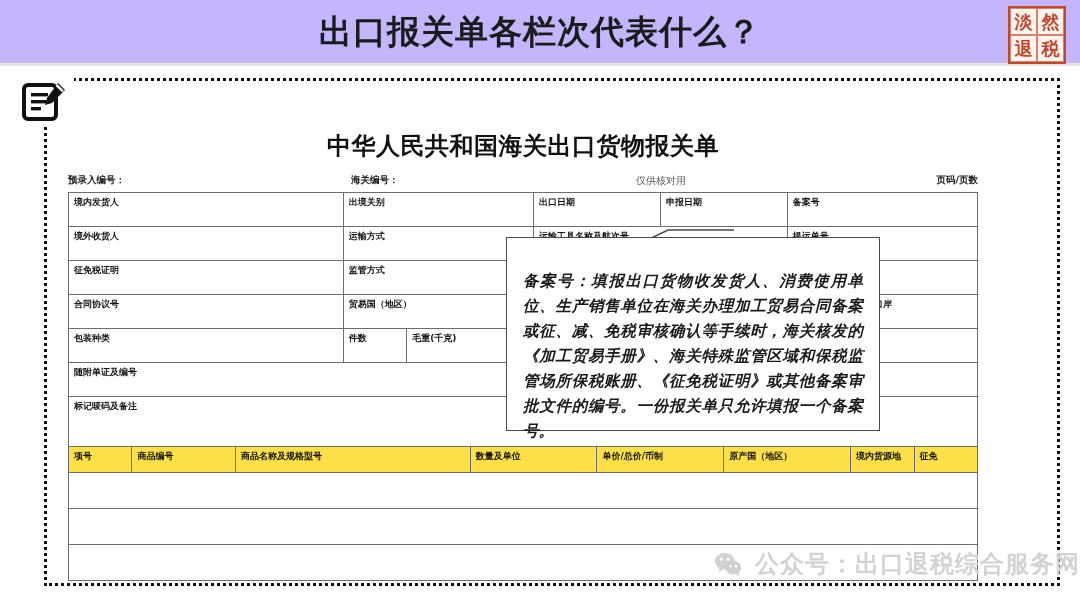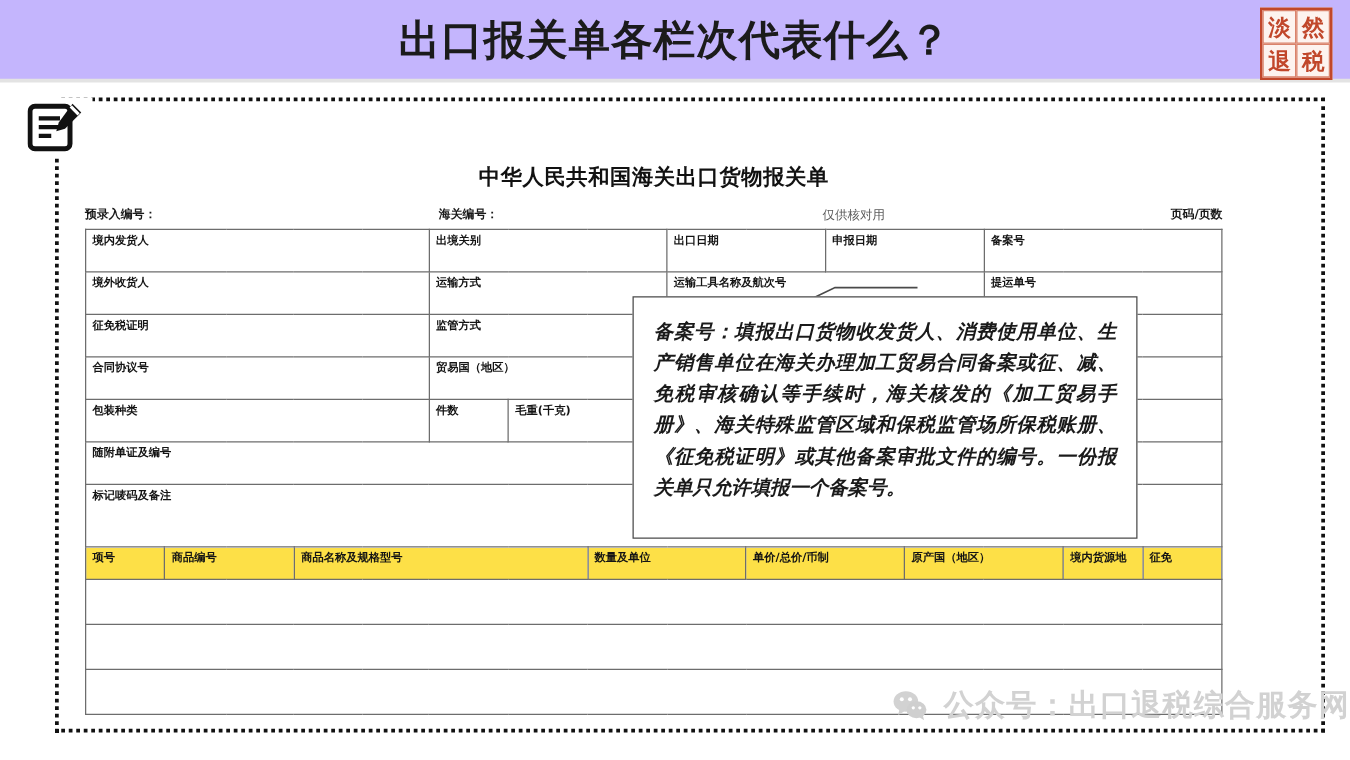--- a/index.html
+++ b/index.html
@@ -56,33 +56,33 @@
     display:flex;align-items:center;justify-content:center;
   }
   
   .form{
     position:absolute;left:68px;top:130px;
     width:910px;height:430px;
   }
   .form-title{
     text-align:center;
     font-family:"DejaVu Serif","Liberation Serif",serif;
-    font-size:17px;font-weight:700;color:#111;
+    font-size:24px;font-weight:700;color:#111;
     letter-spacing:.5px;
     margin:0 0 12px 0;white-space:nowrap;
   }
   .meta-row{
     position:relative;height:18px;font-size:9.5px;color:#1a1a1a;
     font-family:"DejaVu Sans","Liberation Sans",sans-serif;
     font-weight:700;
   }
   .meta-row .m{position:absolute;white-space:nowrap;}
   .m-pre{left:0;}
   .m-cus{left:283px;}
-  .m-chk{left:590px;font-weight:400;color:#5a5a5a;font-size:10px;}
+  .m-chk{left:568px;font-weight:400;color:#5a5a5a;font-size:10px;}
   .m-pg{right:0;}
   table.decl{
     border-collapse:collapse;width:910px;table-layout:fixed;
     border:1.6px solid #4a4a4a;
   }
   table.decl td{
     border:1px solid #6d6d6d;
     vertical-align:top;
     padding:3px 5px 0 5px;
     height:22px;
@@ -91,25 +91,25 @@
     line-height:12px;
     overflow:hidden;white-space:nowrap;margin-top:36px;
   }
   table.decl td.tall{height:30px;}
   table.decl td.blank{height:30px;}
   table.decl td.body{height:32px;}
   .goods-hdr td{background:#fde047;}
   
   .callout{
     position:absolute;left:506px;top:237px;
-    width:404px;height:194px;
+    width:374px;height:194px;
     background:#ffffff;
     border:1.4px solid #4a4a4a;
     box-sizing:border-box;
-    padding:14px 16px 0 16px;
+    padding:30px 16px 0 16px;
   }
   .callout p{
     margin:0;
     font-family:"DejaVu Serif","Liberation Serif",serif;
     font-size:15.5px;line-height:25px;color:#1a1a1a;
     text-align:justify;font-style:italic;font-weight:600;
   }
   .callout-tail{
     position:absolute;left:616px;top:228px;
     width:120px;height:26px;pointer-events:none;

